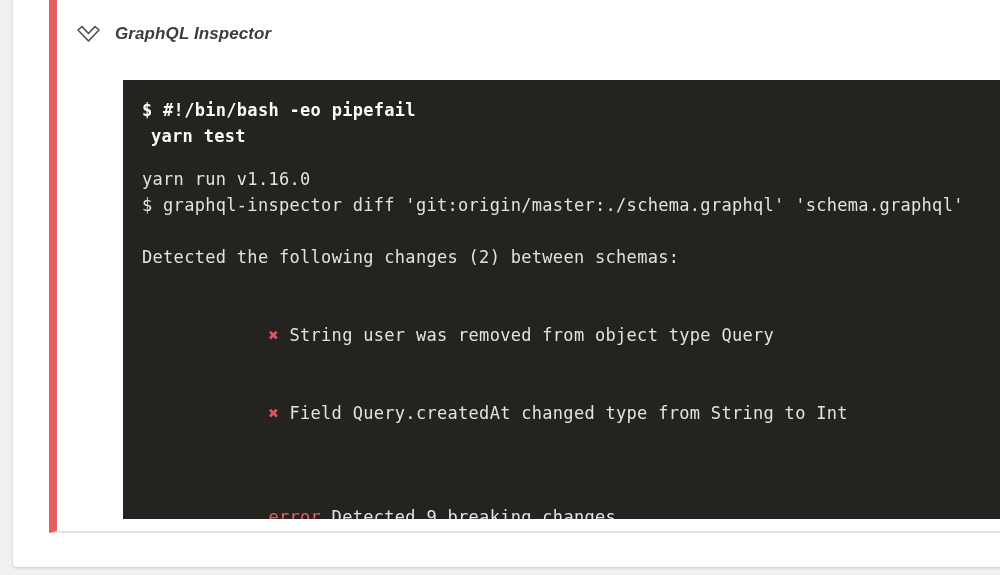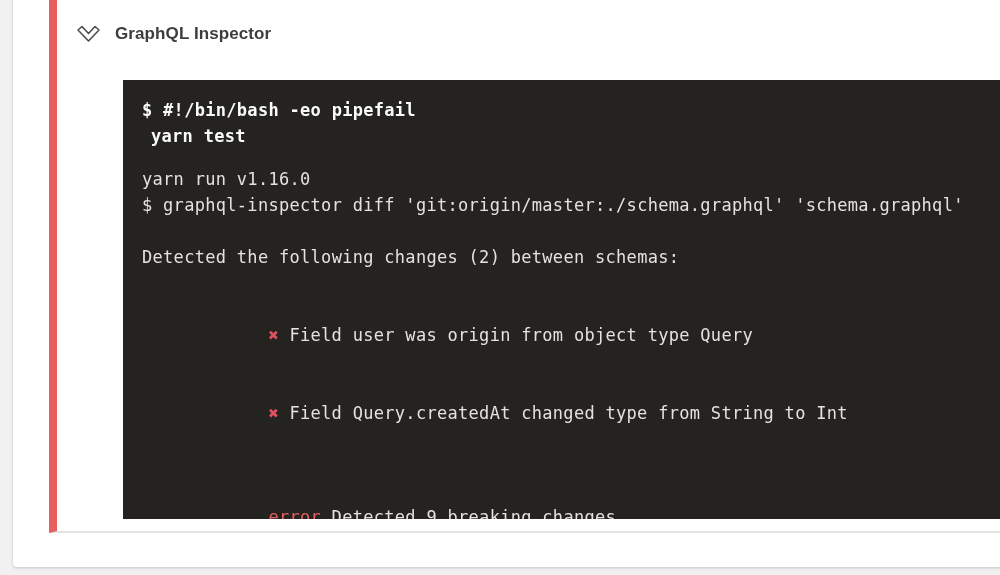--- a/index.html
+++ b/index.html
@@ -46,20 +46,21 @@
   .step-header{
     display:flex;align-items:center;
     padding:24px 0 0 18px;
     cursor:pointer;
   }
   .chev{display:block;}
   .step-title{
     margin-left:13px;
     font-size:17px;font-weight:bold;color:#3d3d3d;
     letter-spacing:0.1px;
+    font-style:italic;
   }
 
   
   .terminal{
     position:absolute;
     left:66px;top:82px;right:-14px;height:439px;
     box-sizing:border-box;
     background:var(--terminal-bg);
     padding:17px 10px 0 19px;
     font-family:"DejaVu Sans Mono","Liberation Mono",monospace;
@@ -98,21 +99,21 @@
           <div class="line cmd cmd-indent">yarn test</div>
         </div>
 
         <div class="out-block">
           <div class="line">yarn run v1.16.0</div>
           <div class="line">$ graphql-inspector diff 'git:origin/master:./schema.graphql' 'schema.graphql'</div>
           <div class="line"></div>
           <div class="line">Detected the following changes (2) between schemas:</div>
           <div class="line"></div>
           <div class="line">
-            <span class="pfx px-cross">✖</span><span>Field user was origin from object type Query</span>
+            <span class="pfx px-cross">✖</span><span>String user was removed from object type Query</span>
           </div>
           <div class="line">
             <span class="pfx px-cross">✖</span><span>Field Query.createdAt changed type from String to Int</span>
           </div>
           <div class="line"></div>
           <div class="line">
             <span class="pfx px-error">error</span><span>Detected 9 breaking changes</span>
           </div>
 
         </div>

